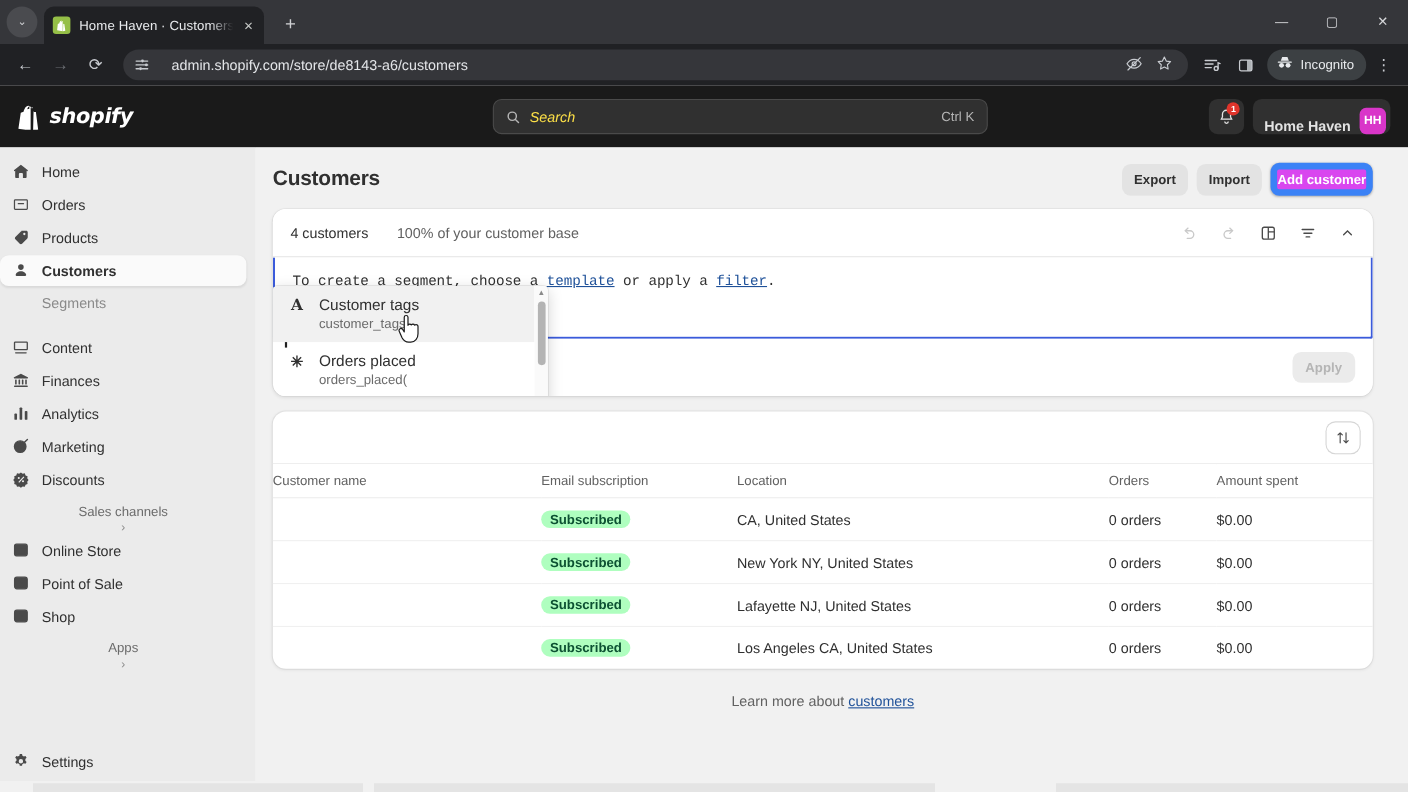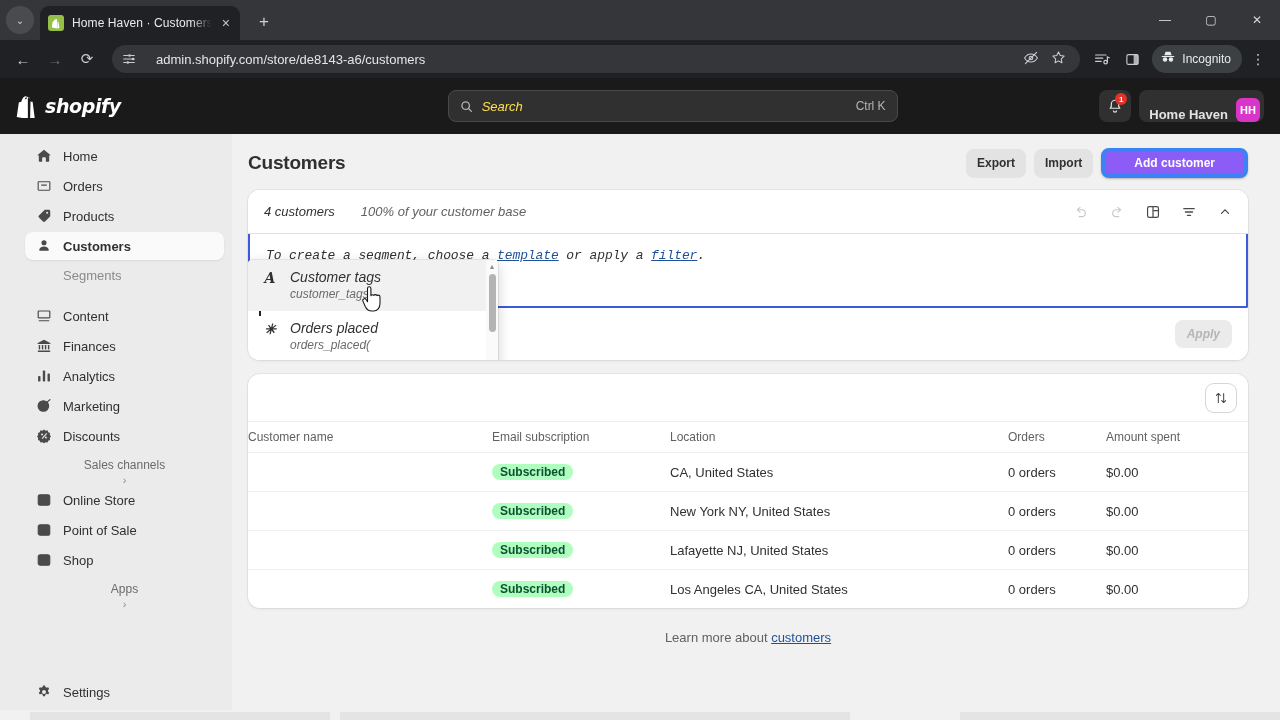--- a/index.html
+++ b/index.html
@@ -121,21 +121,21 @@
   .avatar {
     width: 24px; height: 24px; border-radius: 6px; background: #d936c9;
     color: #fff; font-size: 11px; font-weight: 700;
     display: flex; align-items: center; justify-content: center;
   }
 
   .body-row { display: flex; height: 586px; }
 
   
   .sidebar {
-    width: 232px; flex: 0 0 232px; background: #ebebeb; padding: 8px 8px 0 25px;
+    width: 232px; flex: 0 0 232px; background: #ebebeb; padding: 8px 8px 0 0;
     position: relative; display: flex; flex-direction: column;
   }
   .nav-item {
     height: 28px; border-radius: 8px; display: flex; align-items: center;
     gap: 10px; padding: 0 10px; margin-bottom: 2px; color: #303030;
   }
   .nav-item .ico { width: 18px; display: flex; align-items: center; justify-content: center; flex: 0 0 auto; }
   .nav-item .ico svg { width: 16px; height: 16px; fill: #4a4a4a; }
   .nav-item .txt { font-size: 13px; font-weight: 500; color: #303030; }
   .nav-item.active { background: #fafafa; box-shadow: 0 1px 2px rgba(0,0,0,.08); }
@@ -163,28 +163,28 @@
     justify-content: space-between;
   }
   .page-title { font-size: 19px; font-weight: 700; color: #303030; letter-spacing: -.2px; }
   .head-actions { display: flex; align-items: center; gap: 8px; }
   .btn {
     height: 28px; border-radius: 8px; padding: 0 11px; font-size: 12px;
     display: flex; align-items: center; font-weight: 600; color: #303030;
     background: #e3e3e3; box-shadow: 0 1px 0 rgba(0,0,0,.05);
   }
   .btn.primary {
-    background: #8b5cf6; color: #fff; padding: 0 29px; height: 30px;
-    box-shadow: 0 1px 2px rgba(0,0,0,.25); border: 4px solid #3b82f6;
+    background: #d946ef; color: #fff; padding: 0 0; height: 30px;
+    box-shadow: 0 1px 2px rgba(0,0,0,.25); border: 6px solid #3b82f6;
   }
 
   .card {
     margin: 0 32px 0 16px; background: #fff; border-radius: 12px;
     box-shadow: 0 1px 3px rgba(0,0,0,.08), 0 0 0 1px rgba(0,0,0,.04);
-    overflow: hidden; position: relative; font-style: italic;
+    overflow: hidden; position: relative;
   }
 
   .card-toolbar {
     height: 44px; display: flex; align-items: center; padding: 0 8px 0 16px;
     gap: 0; border-bottom: 1px solid #e1e1e1; background: #fff;
   }
   .ct-left { display: flex; align-items: center; gap: 26px; flex: 1 1 auto; }
   .ct-count { font-size: 13px; color: #303030; font-weight: 500; }
   .ct-pct { font-size: 13px; color: #616161; }
   .ct-right { display: flex; align-items: center; gap: 6px; }

